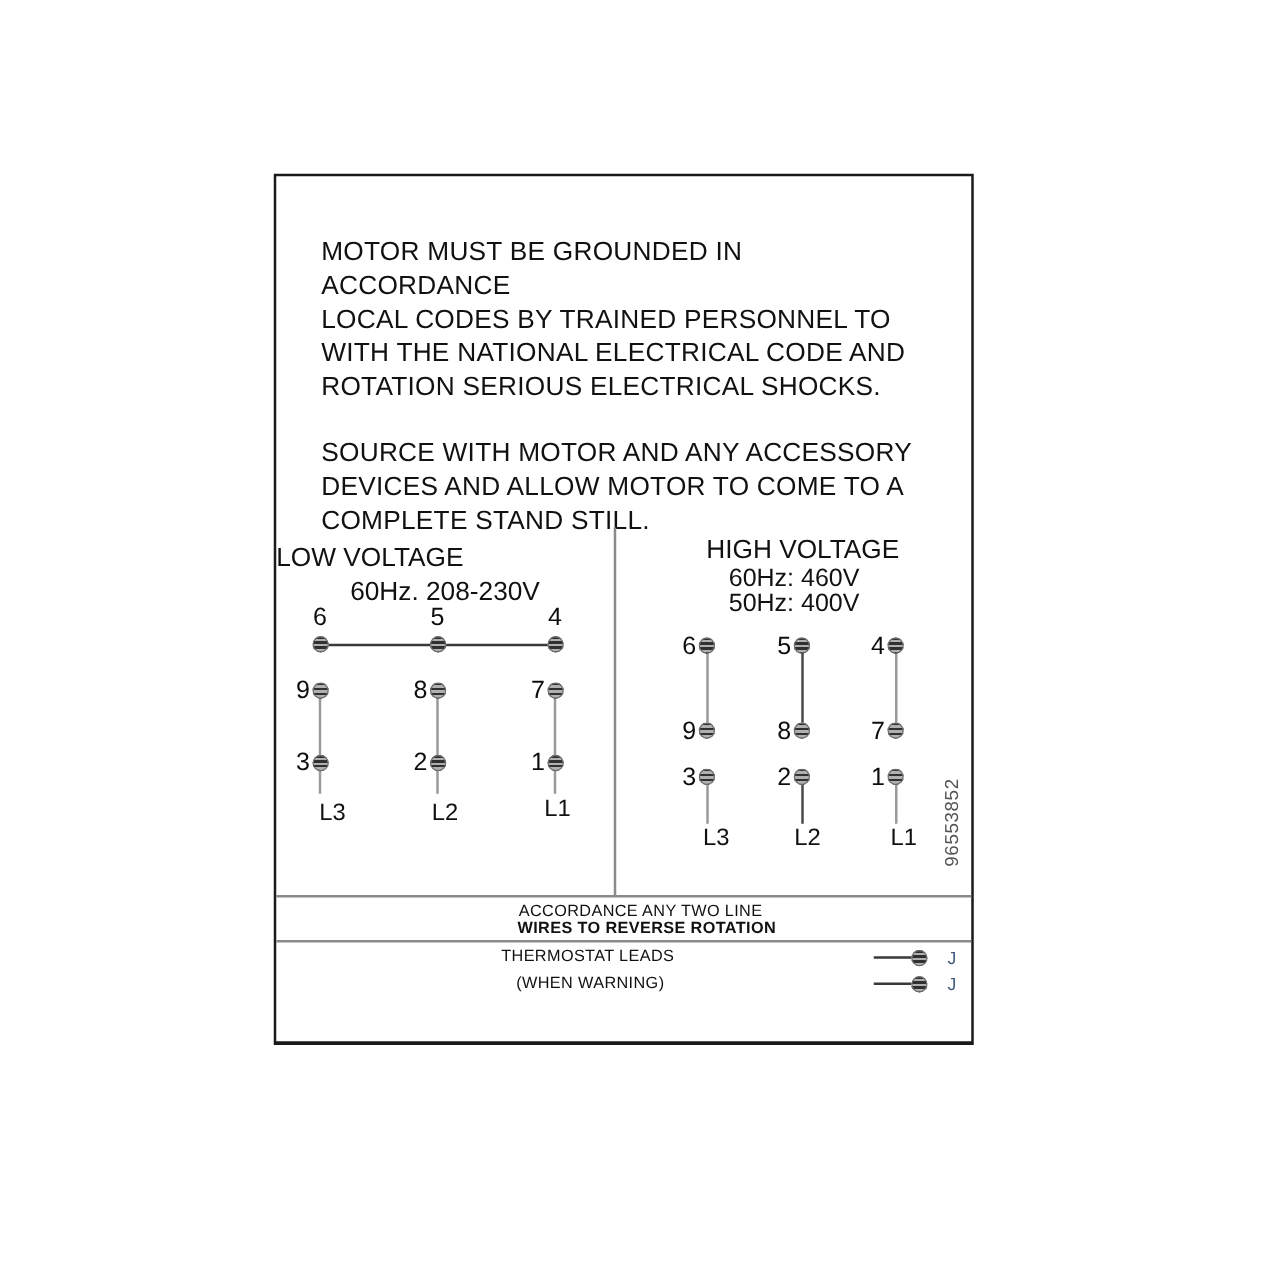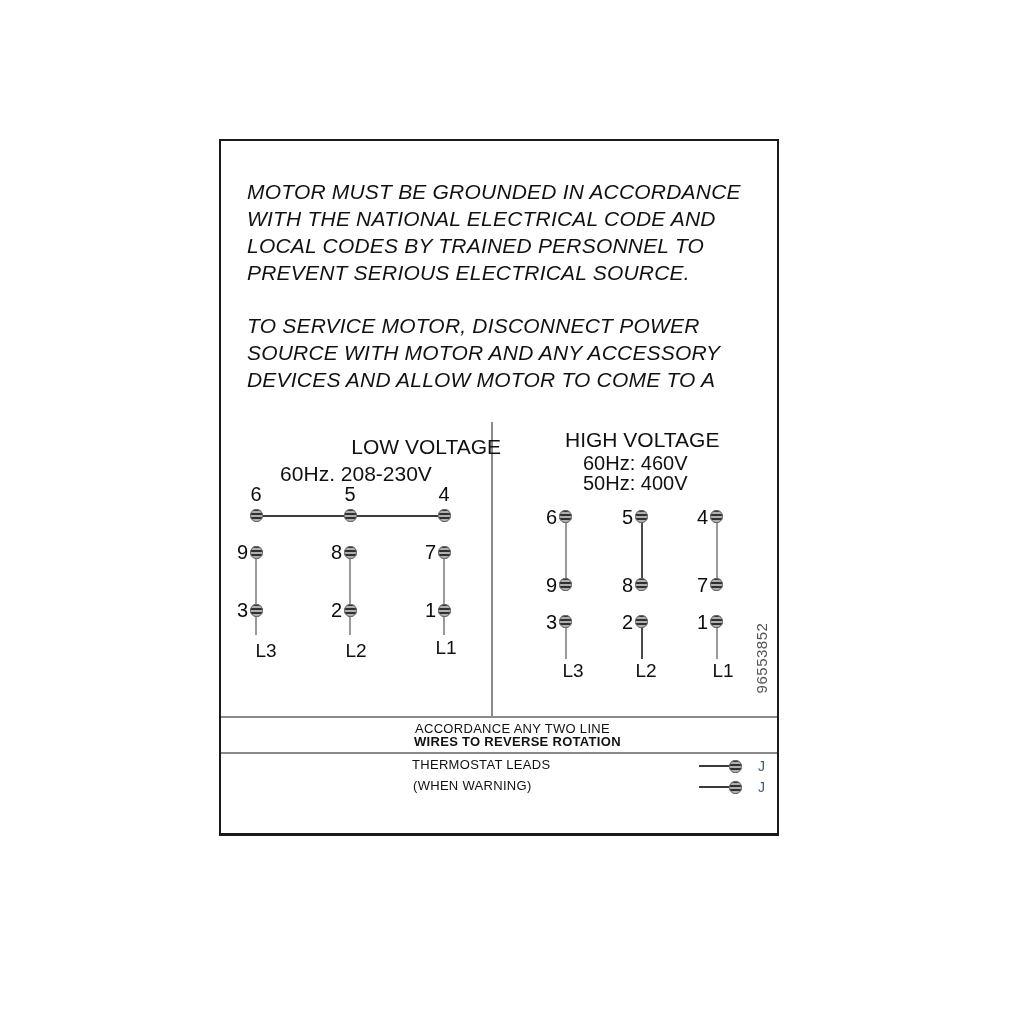--- a/index.html
+++ b/index.html
@@ -16,33 +16,33 @@
   
   .hdr{
     position:relative;height:39px;border-bottom:2px solid #7d7d7d;box-sizing:border-box;
   }
   .hdr .tri{position:absolute;left:184px;top:3px;}
   .hdr .title{
     position:absolute;left:246px;top:4px;font-size:27px;letter-spacing:1.5px;color:#0d0d0d;
   }
   
   .warn-body{height:281px;box-sizing:border-box;padding:31px 18px 0 20px;}
-  .warn-body p{margin:6px;font-size:21px;line-height:27px;letter-spacing:0.2px;font-style:italic;}
+  .warn-body p{margin:16px;font-size:21px;line-height:27px;letter-spacing:0.2px;}
   .warn-body p + p{margin-top:26px;}
   .warn-body span{display:block;}
   
   .volts{
     display:flex;height:296px;box-sizing:border-box;border-bottom:2px solid #8a8a8a;
   }
   .col-low{
     position:relative;width:272px;box-sizing:border-box;border-right:2px solid #8a8a8a;
   }
   .col-high{position:relative;flex:1;}
   .v-title{font-size:21px;}
-  .low-head{position:absolute;left:10px;top:13px;width:100%;text-align:right;}
+  .low-head{position:absolute;left:0;top:13px;width:100%;text-align:left;}
   .low-sub{position:absolute;left:0;top:40px;width:100%;text-align:center;font-size:21px;}
   .high-title{position:absolute;left:72px;top:6px;font-size:21px;}
   .high-freq1{position:absolute;left:90px;top:30px;font-size:20px;}
   .high-freq2{position:absolute;left:90px;top:50px;font-size:20px;}
   
   .dot{
     position:absolute;width:13px;height:13px;border-radius:50%;
     background:repeating-linear-gradient(180deg,#303030 0 2px,#b0b0b0 2px 4px);
     box-shadow:inset 0 0 0 1px #6e6e6e;
   }
@@ -59,44 +59,44 @@
     transform:rotate(-90deg);font-size:15px;color:#555;text-align:center;letter-spacing:0.5px;
   }
   
   .note-row{
     position:relative;height:36px;box-sizing:border-box;border-bottom:2px solid #8a8a8a;
     font-size:13px;letter-spacing:0.3px;
   }
   .note-l1{position:absolute;left:194px;top:3px;}
   .note-l2{position:absolute;left:193px;top:16px;font-weight:bold;}
   .thermo-row{position:relative;height:40px;font-size:13px;letter-spacing:0.3px;}
-  .th-l1{position:absolute;left:191px;top:3px;}
+  .th-l1{position:absolute;left:180px;top:3px;}
   .th-l2{position:absolute;left:192px;top:24px;}
   .lead{position:absolute;left:478px;display:flex;align-items:center;}
   .lead .lead-line{width:30px;height:2px;background:#3a3a3a;}
   .lead .dot{position:static;flex:0 0 13px;}
   .lead .j{margin-left:16px;font-size:14px;}
 </style>
 </head>
 <body>
 
 <div class="label-box">
 
 
   <div class="warn-body">
     <p>
       <span>MOTOR MUST BE GROUNDED IN ACCORDANCE</span>
+      <span>LOCAL CODES BY TRAINED PERSONNEL TO</span>
       <span>WITH THE NATIONAL ELECTRICAL CODE AND</span>
-      <span>LOCAL CODES BY TRAINED PERSONNEL TO</span>
-      <span>PREVENT SERIOUS ELECTRICAL SOURCE.</span>
+      <span>ROTATION SERIOUS ELECTRICAL SHOCKS.</span>
     </p>
     <p>
-      <span>TO SERVICE MOTOR, DISCONNECT POWER</span>
       <span>SOURCE WITH MOTOR AND ANY ACCESSORY</span>
       <span>DEVICES AND ALLOW MOTOR TO COME TO A</span>
+      <span>COMPLETE STAND STILL.</span>
     </p>
   </div>
 
   <div class="volts">
 
     <div class="col-low">
       <div class="low-head v-title">LOW VOLTAGE</div>
       <div class="low-sub">60Hz. 208-230V</div>
 
       <span class="num above" style="left:35px;top:61px">6</span>

